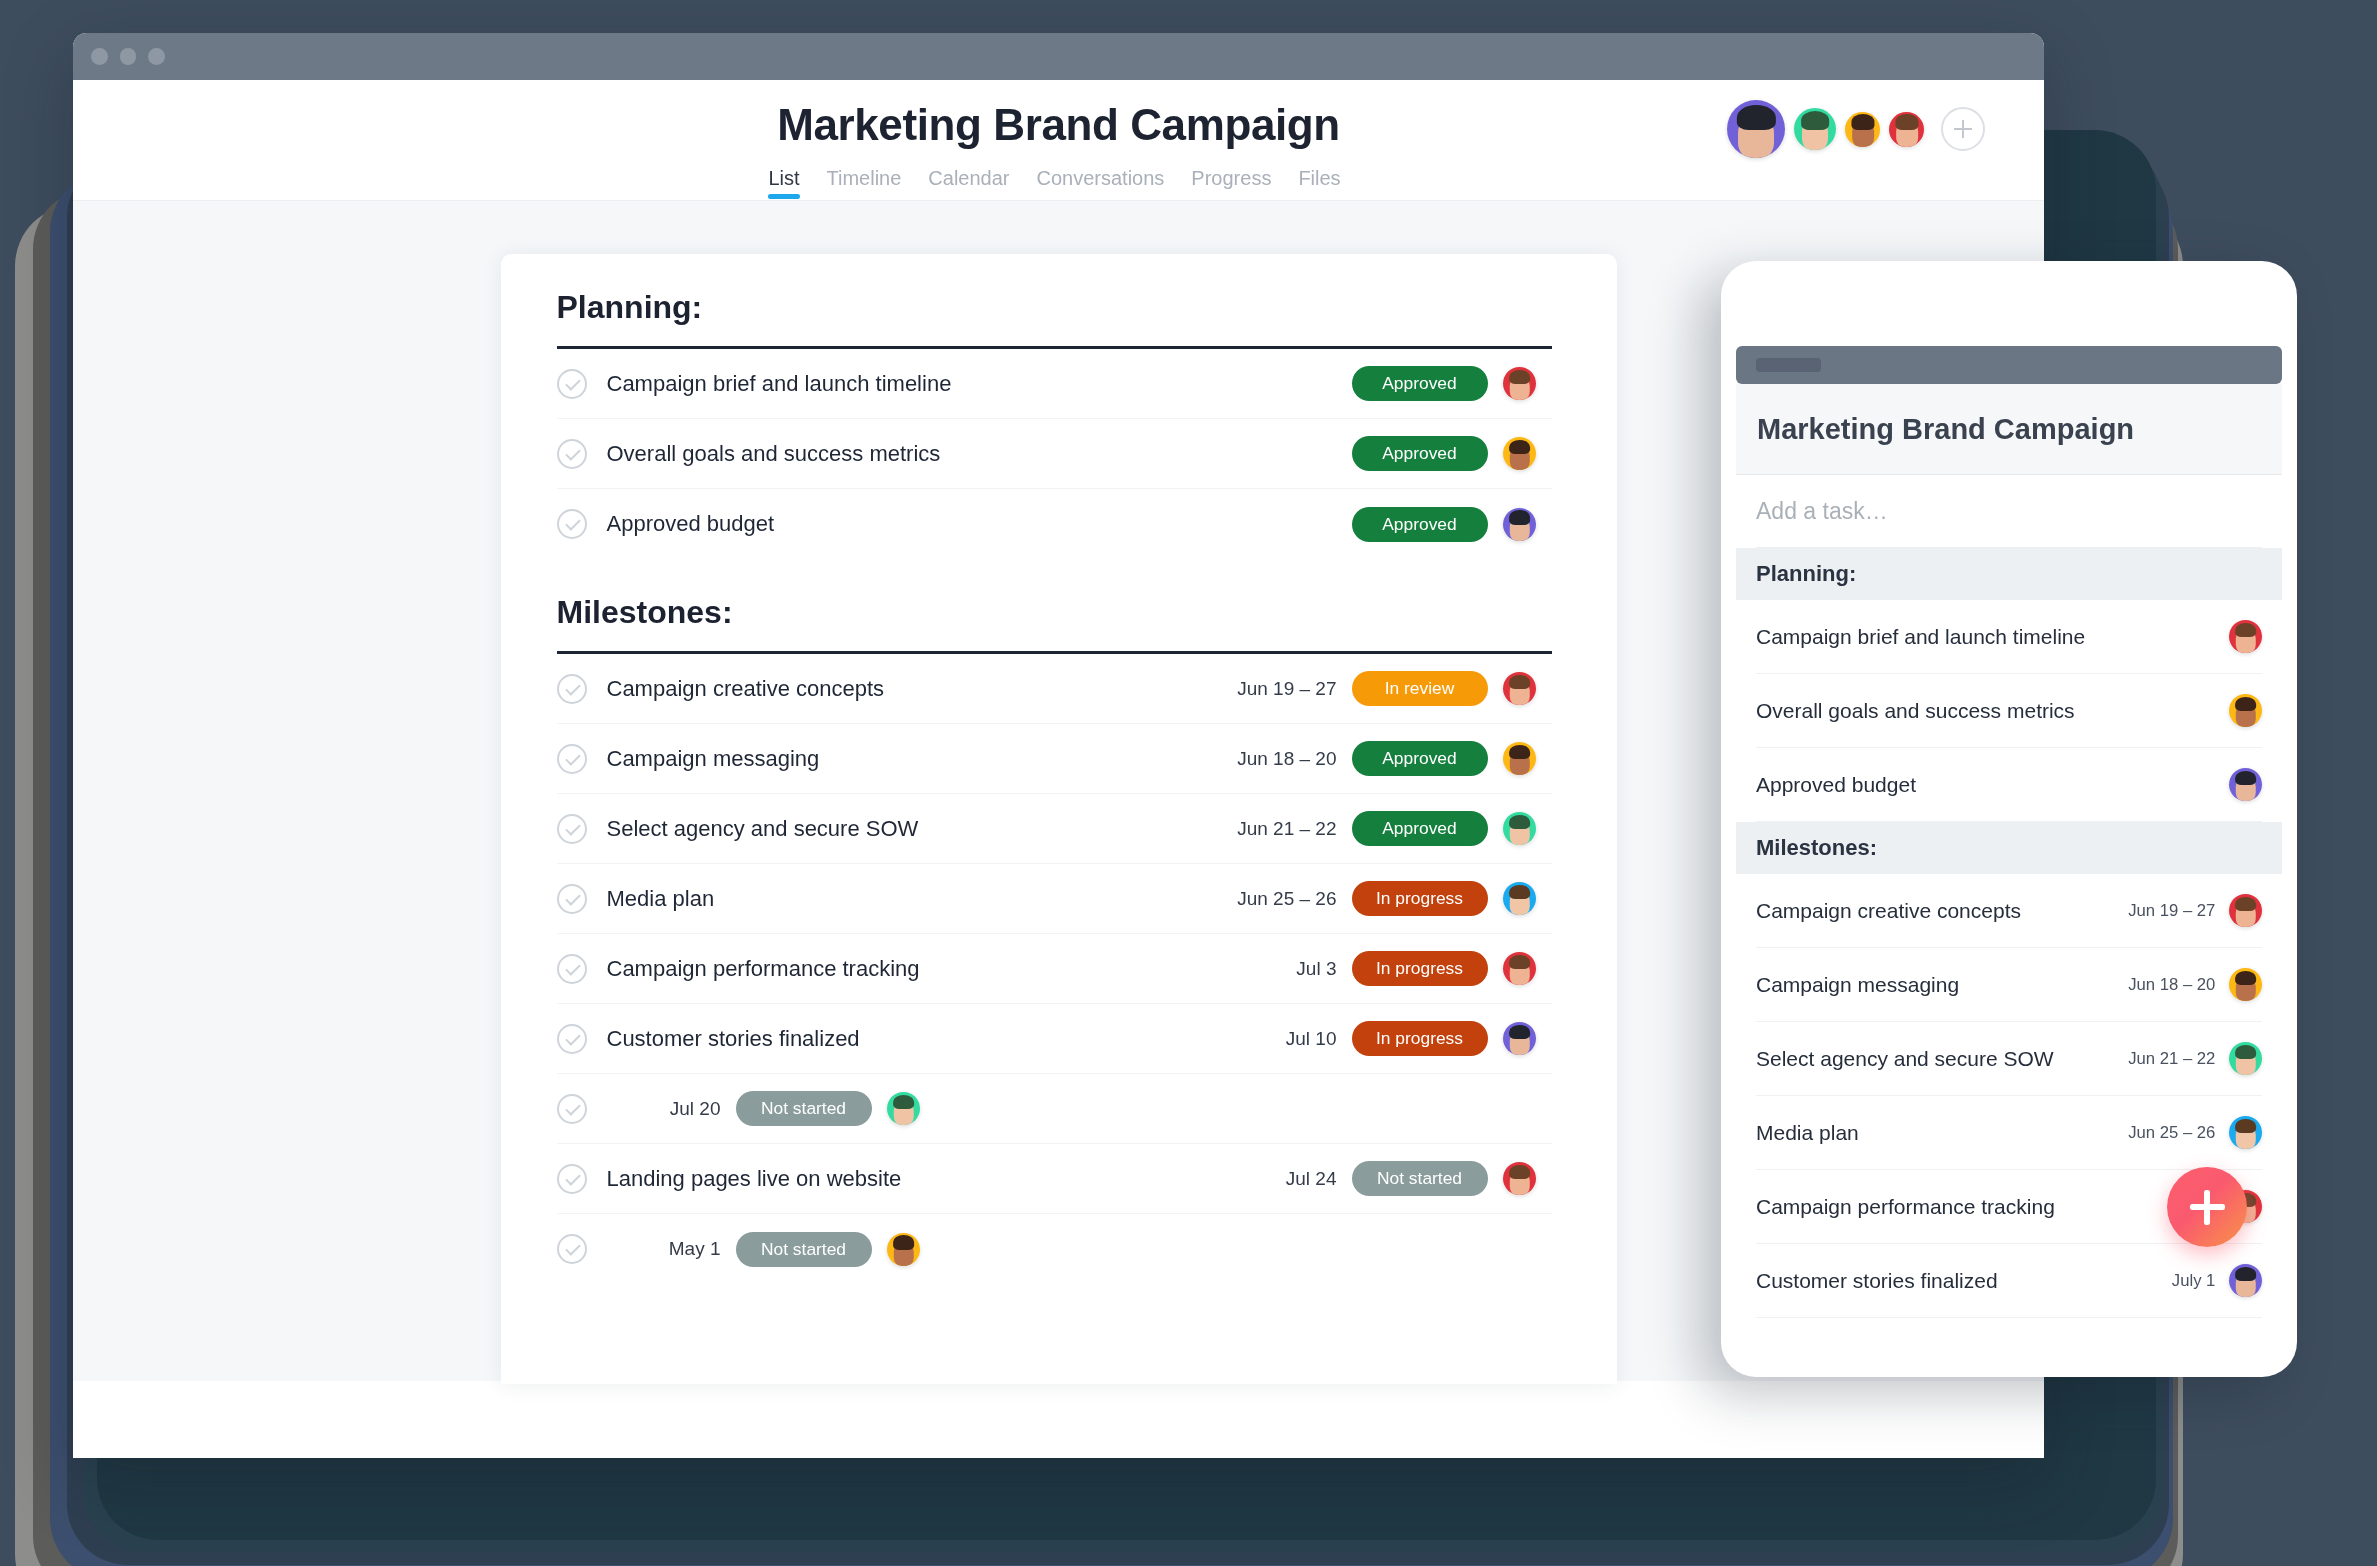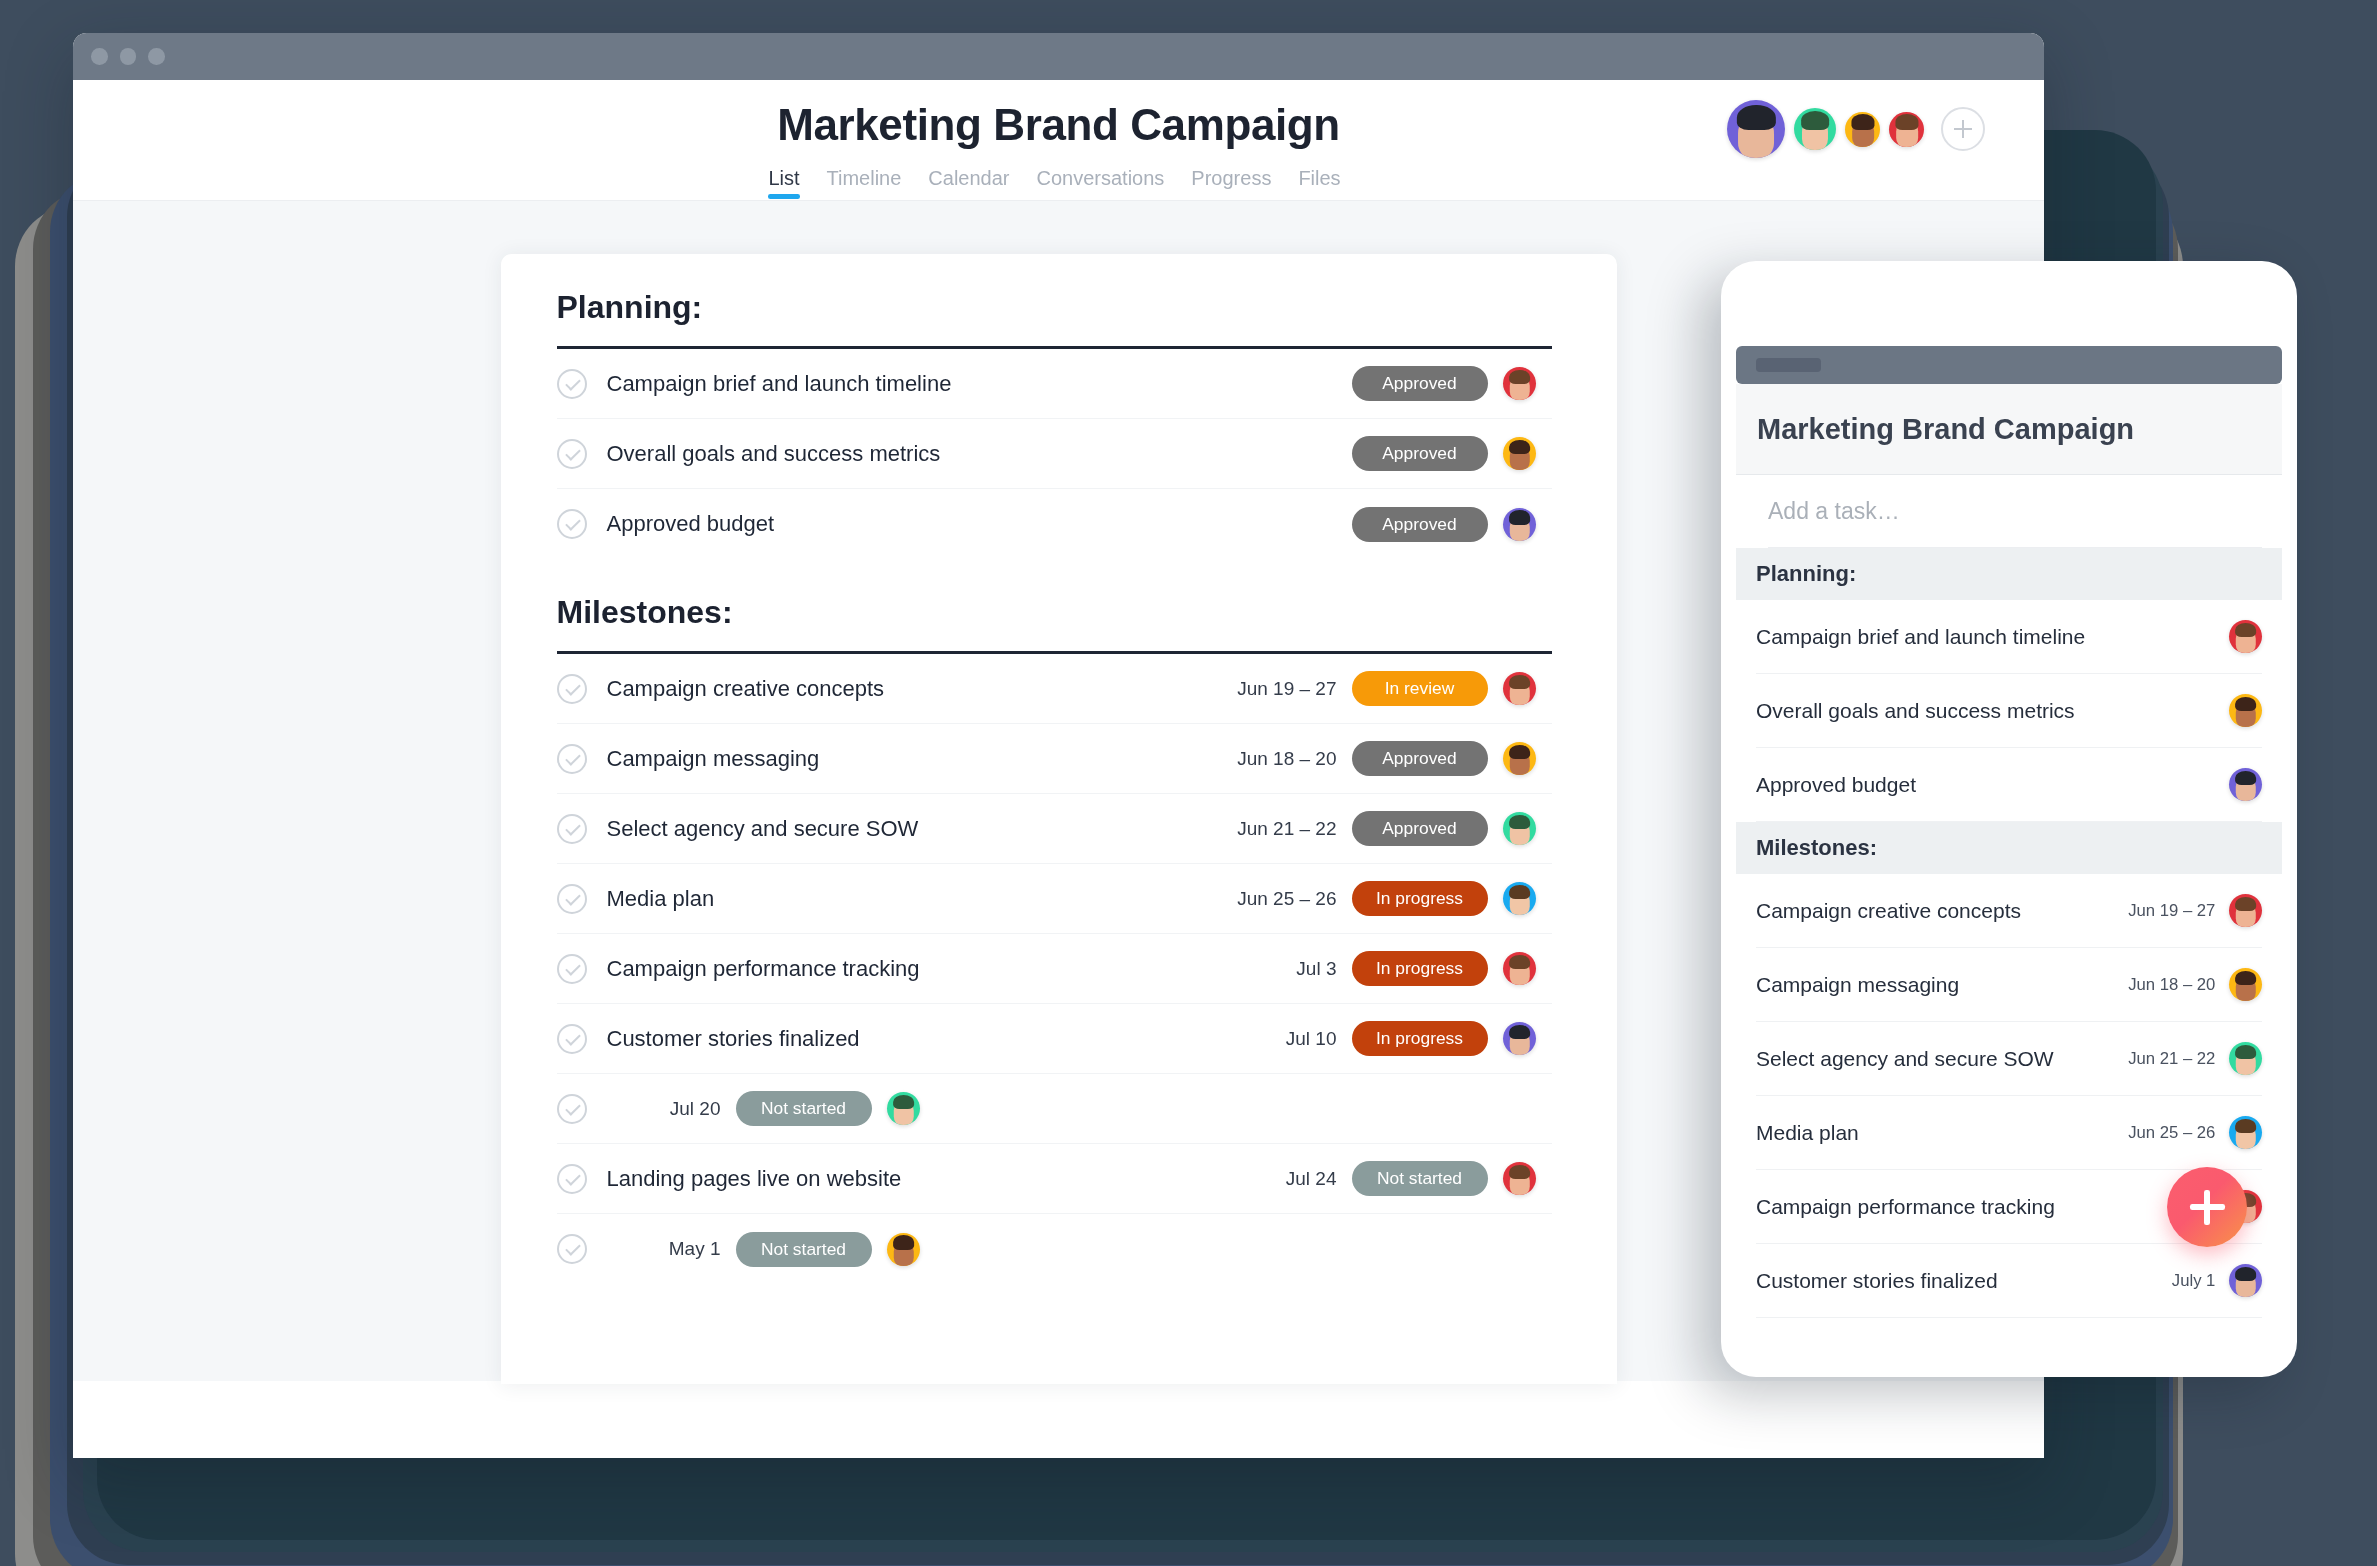--- a/index.html
+++ b/index.html
@@ -164,21 +164,21 @@
     content: ""; position: absolute; left: 7.6px; top: 8.3px;
     width: 12px; height: 6px; border-left: 2.3px solid #cfd4da;
     border-bottom: 2.3px solid #cfd4da; transform: rotate(-45deg);
   }
   .task-name { font-size: 22px; color: #1f2736; flex: 1; white-space: nowrap; }
   .due { width: 114px; text-align: right; font-size: 19px; color: #343c4a; }
   .badge {
     width: 136px; margin-left: 15px; height: 35px; border-radius: 17.4px;
     color: #fff; font-size: 17.4px; display: flex; align-items: center; justify-content: center;
   }
-  .badge.approved    { background: #737373; }
+  .badge.approved    { background: #15803d; }
   .badge.inreview    { background: #f79a08; }
   .badge.inprogress  { background: #c2410c; }
   .badge.notstarted  { background: #8a9c9c; }
   .row-av { width: 64px; display: flex; justify-content: center; }
 
   
   #phone {
     position: absolute; left: 1721px; top: 261px;
     width: 576px; height: 1116px;
     background: #fff; border-radius: 35px;
@@ -193,21 +193,20 @@
   #phone-titlebar {
     position: absolute; left: 15px; right: 15px; top: 123px; height: 91px;
     background: #f6f7f8; display: flex; align-items: center; padding-left: 21px;
     border-bottom: 1.5px solid #e6e9ec;
   }
   #phone-title { font-size: 29px; font-weight: 700; color: #3a4250; }
   #phone-addtask {
     position: absolute; left: 35px; right: 35px; top: 214px; height: 73px;
     display: flex; align-items: center; font-size: 23px; color: #aab0b8;
     border-bottom: 1.5px solid #eceef1;
-    margin-left: 12px;
   }
   .m-section {
     margin: 0 15px; height: 52px; background: #edf0f2;
     display: flex; align-items: center; padding-left: 20px;
     font-size: 22px; font-weight: 700; color: #2b3342;
   }
   .m-row {
     margin: 0 35px; height: 74px; display: flex; align-items: center;
     border-bottom: 1.5px solid #eff1f3;
   }

